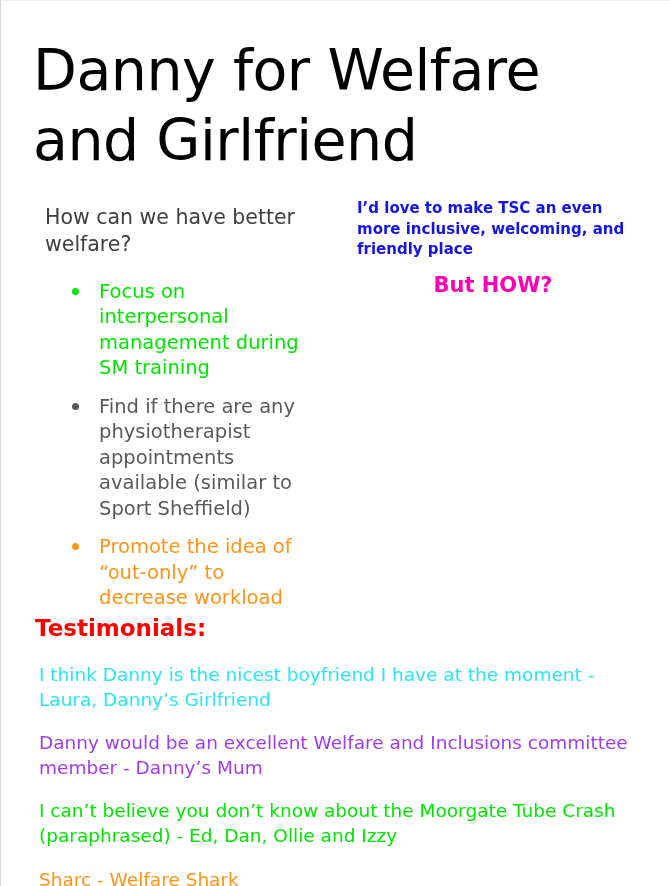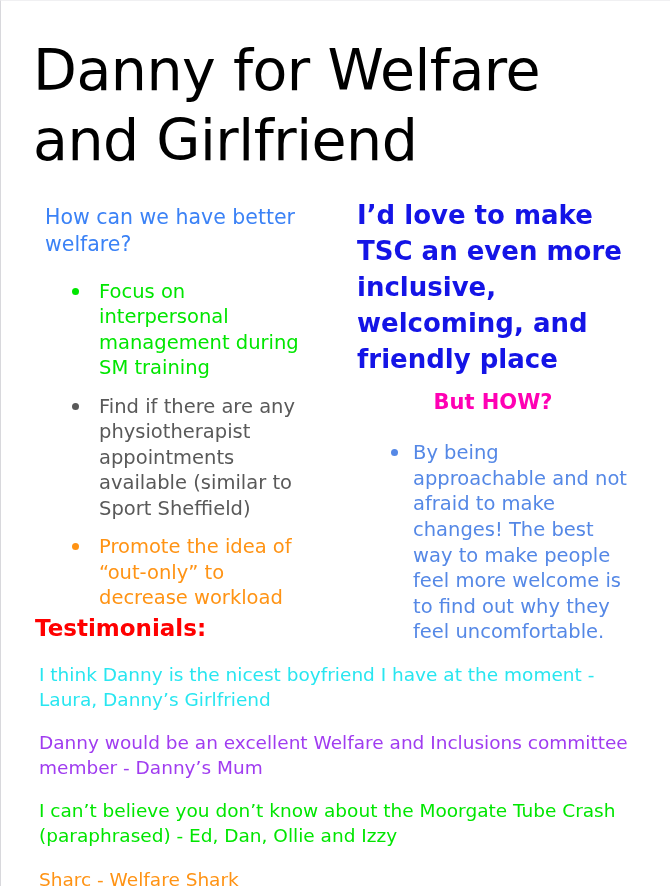--- a/index.html
+++ b/index.html
@@ -55,21 +55,21 @@
     width: 288px;
   }
 
   .colhead {
     font-size: 20.5px;
     line-height: 1.33;
     font-weight: 400;
     margin: 0 0 12px 0;
   }
   .colhead.left { color: #28e6e6; }
-  .colhead.right { color: #1414e6; font-weight: 700; font-size: 26px; line-height: 1.38; }
+  .colhead.right { color: #1414e6; font-weight: 700; font-size: 15px; line-height: 1.38; }
 
   .but-how {
     text-align: center;
     color: #ff00b4;
     font-weight: 700;
     font-size: 21px;
     margin: 13px 0 0 0;
     padding-right: 16px;
   }
 
@@ -125,41 +125,38 @@
 <body style="background: rgb(255, 255, 255);">
 
 <div class="slide">
 
   <div class="title" style="color: rgb(0, 0, 0);">
     <span class="title-line">Danny for Welfare</span>
     <span class="title-line">and Girlfriend</span>
   </div>
 
   <div class="col-left">
-    <p class="colhead left" style="color: #3b82f6;">How can we have better welfare?</p>
+    <p class="colhead left" style="color: #404040;">How can we have better welfare?</p>
     <ul class="bullets">
       <li style="color: rgb(0, 230, 0);">
         <span>Focus on interpersonal management during SM training</span>
       </li>
       <li style="color: rgb(89, 89, 89);">
         <span>Find if there are any physiotherapist appointments available (similar to Sport Sheffield)</span>
       </li>
       <li style="color: rgb(255, 147, 20);">
         <span>Promote the idea of “out-only” to decrease workload</span>
       </li>
     </ul>
   </div>
 
   <div class="col-right">
     <p class="colhead right" style="color: rgb(20, 20, 230);">I’d love to make TSC an even more inclusive, welcoming, and friendly place</p>
     <p class="but-how" style="color: rgb(255, 0, 180);">But HOW?</p>
     <ul class="bullets">
-      <li style="color: rgb(85, 136, 230);">
-        <span>By being approachable and not afraid to make changes! The best way to make people feel more welcome is to find out why they feel uncomfortable.</span>
-      </li>
     </ul>
   </div>
 
   <div class="testimonials">
     <p class="testimonials-head" style="color: rgb(255, 0, 0);">Testimonials:</p>
     <p class="testimonial" style="color: rgb(40, 230, 240);">I think Danny is the nicest boyfriend I have at the moment - Laura, Danny’s Girlfriend</p>
     <p class="testimonial" style="color: rgb(160, 60, 240);">Danny would be an excellent Welfare and Inclusions committee member - Danny’s Mum</p>
     <p class="testimonial" style="color: rgb(0, 230, 0);">I can’t believe you don’t know about the Moorgate Tube Crash (paraphrased) - Ed, Dan, Ollie and Izzy</p>
     <p class="testimonial" style="color: rgb(255, 147, 20);">Sharc - Welfare Shark</p>
   </div>

